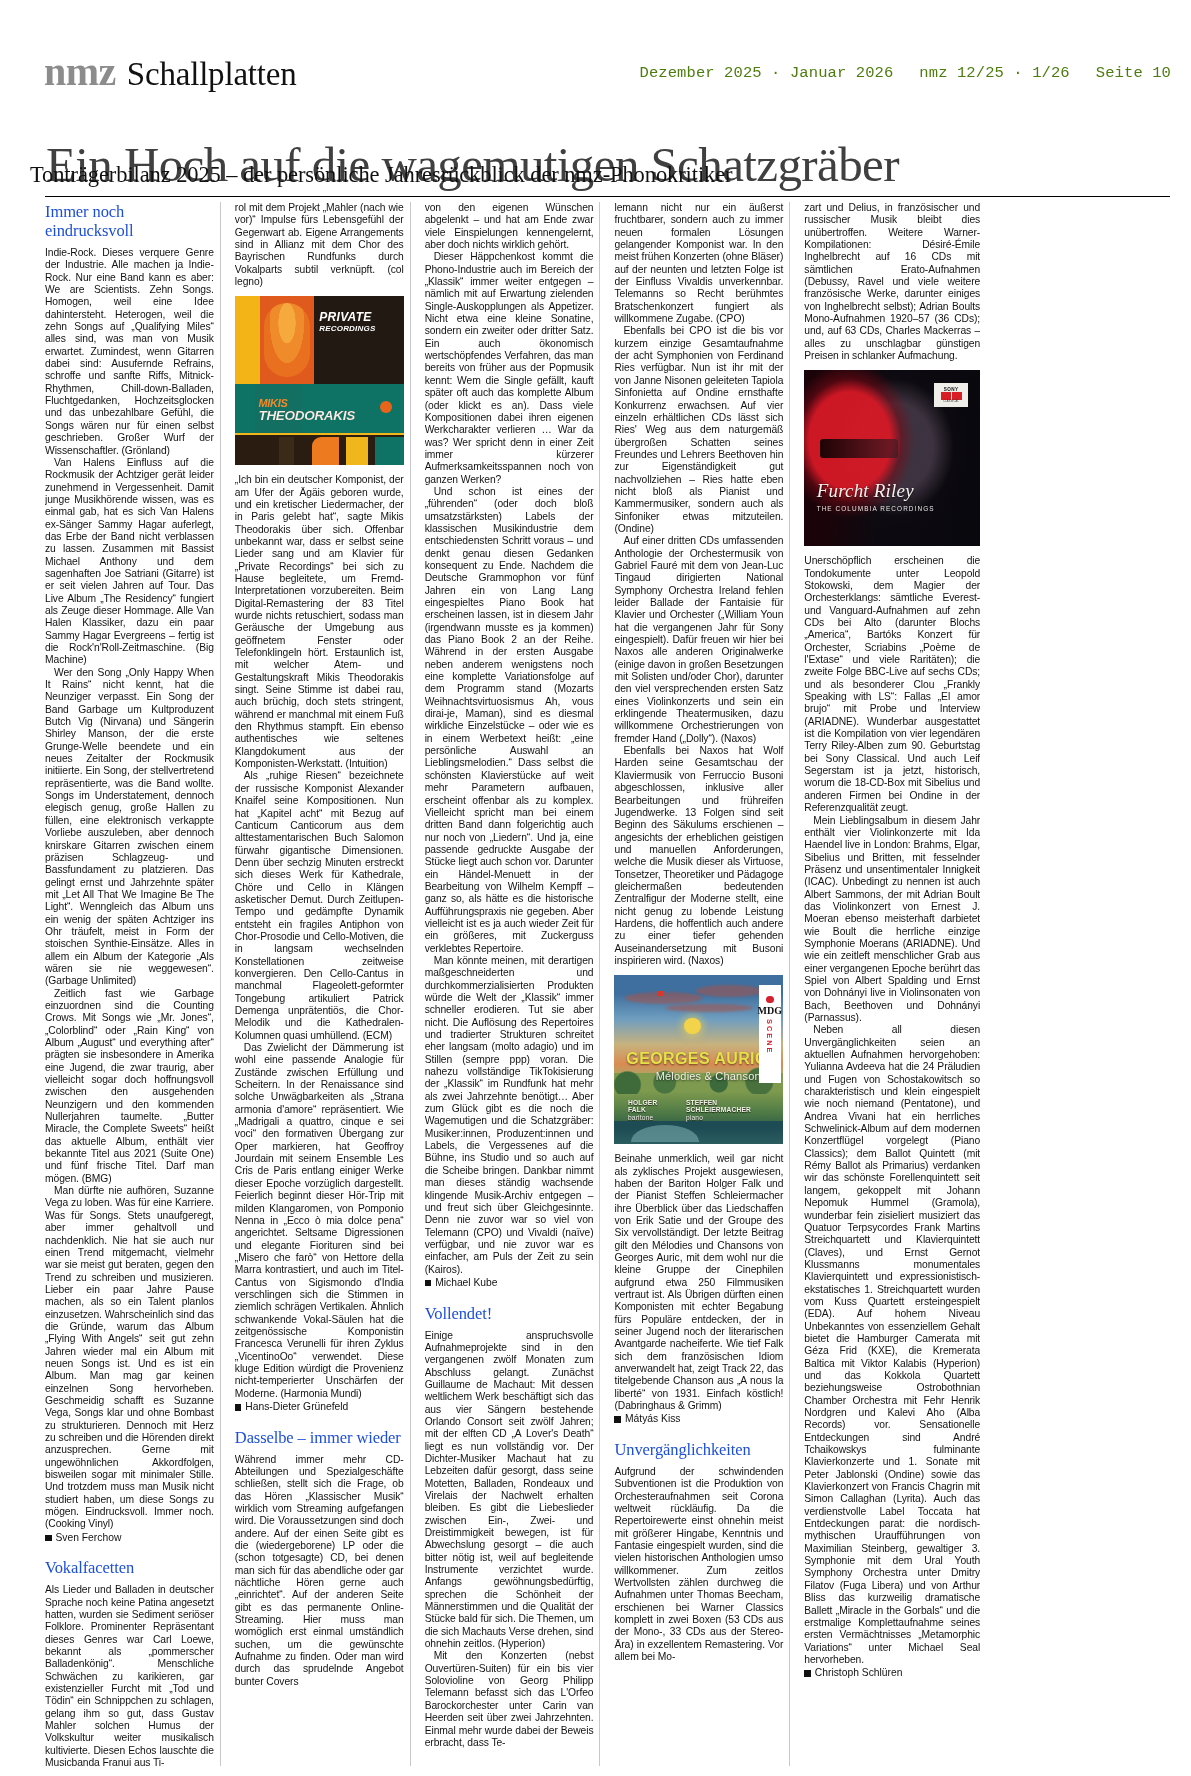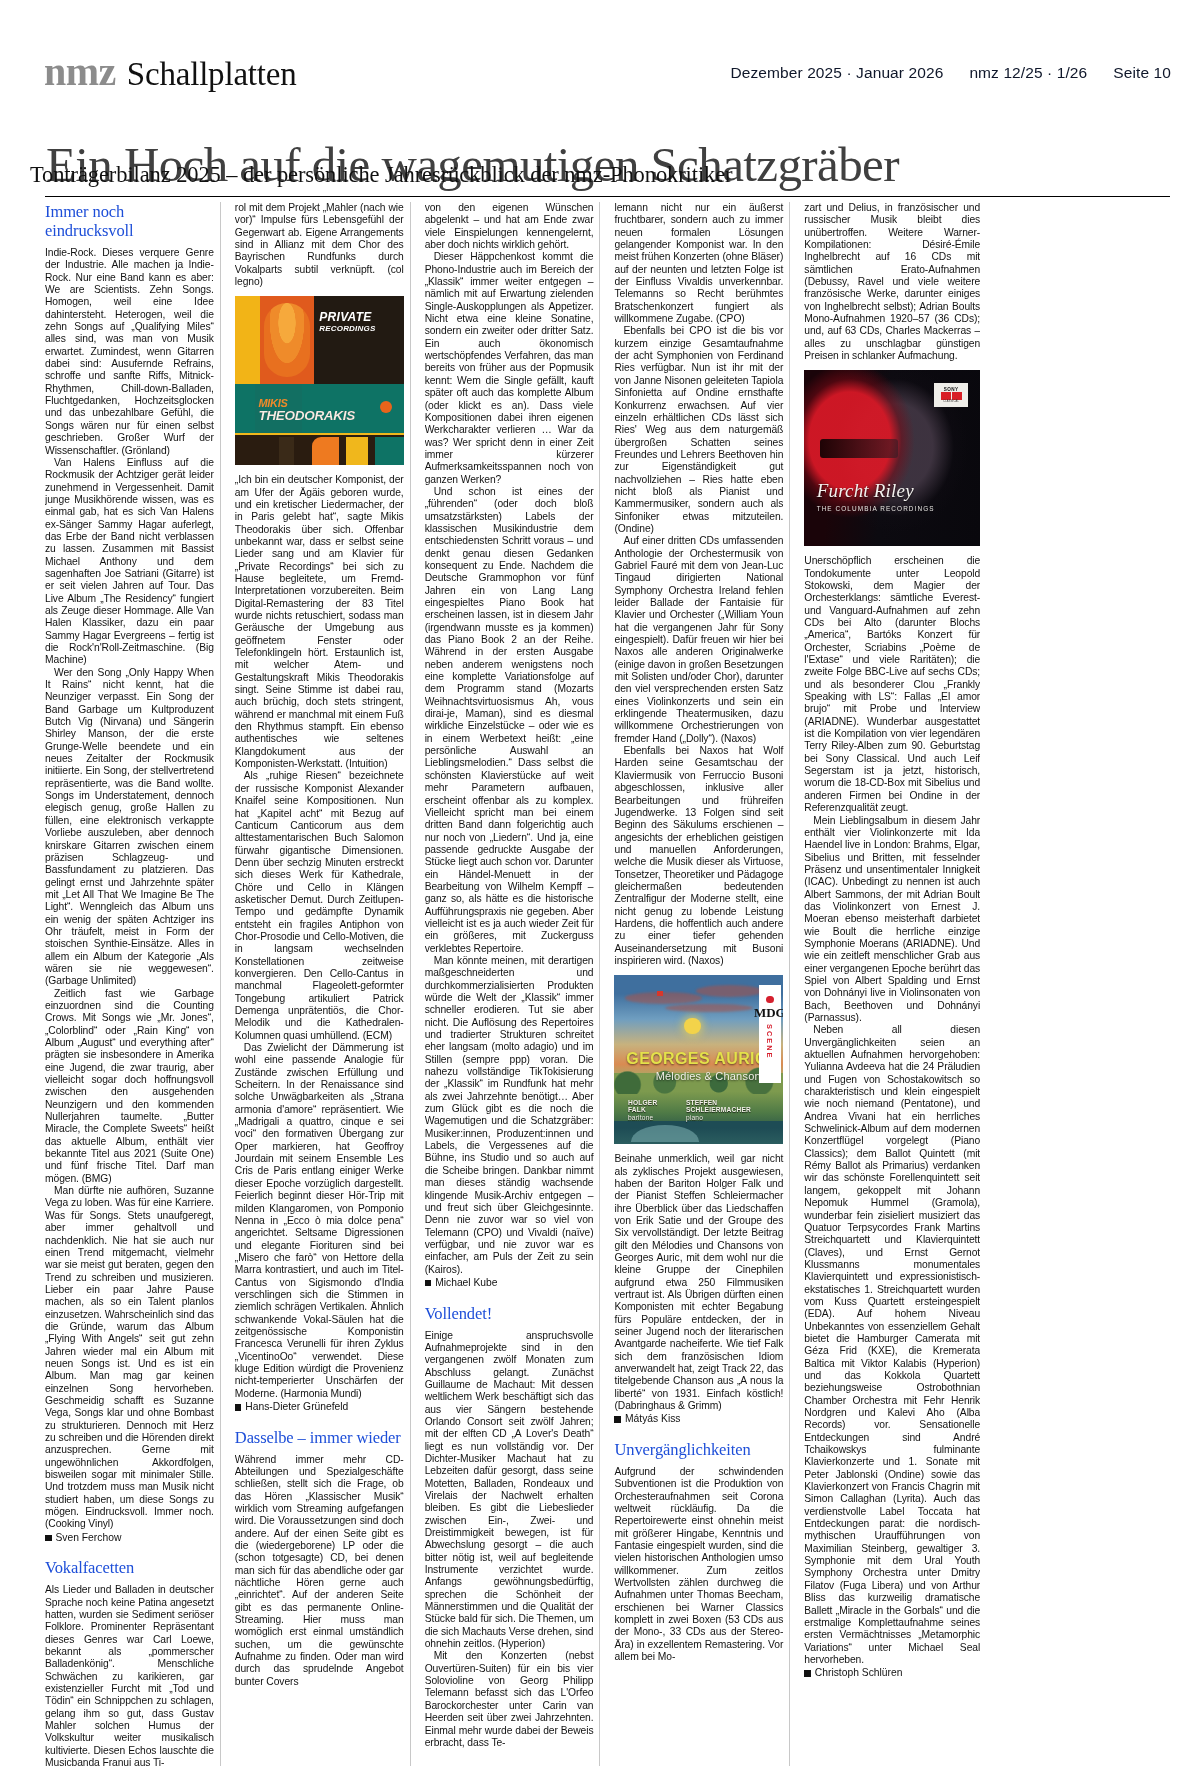--- a/index.html
+++ b/index.html
@@ -22,22 +22,22 @@
     font-weight:700;font-size:40px;line-height:40px;
     color:#8c8c8c;letter-spacing:-0.5px;
   }
   .mast-section{
     font-family:"Liberation Serif", serif;
     font-size:33px;line-height:36px;color:#111;font-weight:400;
     letter-spacing:-0.2px;
   }
   .mast-right{
     position:absolute;right:0;top:12px;
-    font-family:Liberation Sans, sans-serif;
-    font-size:15.5px;color:#0f172a;letter-spacing:0.1px;
+    font-family:Liberation Mono, monospace;
+    font-size:15.5px;color:#4d7c0f;letter-spacing:0.1px;
     display:flex;gap:26px;align-items:baseline;white-space:nowrap;
   }
 
   
   .headline{
     position:absolute;left:46px;top:104px;right:44px;
     font-family:"Liberation Serif", serif;
     font-weight:400;font-size:49px;line-height:56px;
     letter-spacing:-0.6px;color:#404040;
   }
@@ -180,21 +180,21 @@
     line-height:13px;color:#f0efe6;margin-top:3px;margin-left:20%;letter-spacing:.2px;
     text-shadow:0 1px 2px rgba(0,0,0,.6);}
   .auric-perf{position:absolute;left:8%;top:73%;right:5%;display:flex;gap:9%;}
   .auric-perf div{font-family:"Liberation Sans", sans-serif;color:#f2f0e8;
     font-size:6.6px;line-height:7.6px;font-weight:700;letter-spacing:.2px;
     text-shadow:0 1px 1px rgba(0,0,0,.7);}
   .auric-perf div span{display:block;font-weight:400;font-size:6.6px;}
   .auric-label{position:absolute;right:1.5%;top:6%;width:13%;height:52%;
     background:#ffffff;display:flex;flex-direction:column;align-items:center;padding-top:6%;}
   .auric-label .dot{width:36%;aspect-ratio:1;border-radius:50%;background:#d5202e;}
-  .auric-label .mdg{font-family:"Liberation Serif",serif;font-size:13px;font-weight:700;color:#111;margin-top:2px;}
+  .auric-label .mdg{font-family:"Liberation Serif",serif;font-size:10px;font-weight:700;color:#111;margin-top:2px;}
   .auric-label .scene{writing-mode:vertical-rl;font-family:"Liberation Sans",sans-serif;
     font-size:7.4px;letter-spacing:2px;color:#d5202e;margin-top:3px;font-weight:700;}
 </style>
 </head>
 <body>
 
 <div class="page">
 
   <div class="masthead">
     <div class="mast-left">

